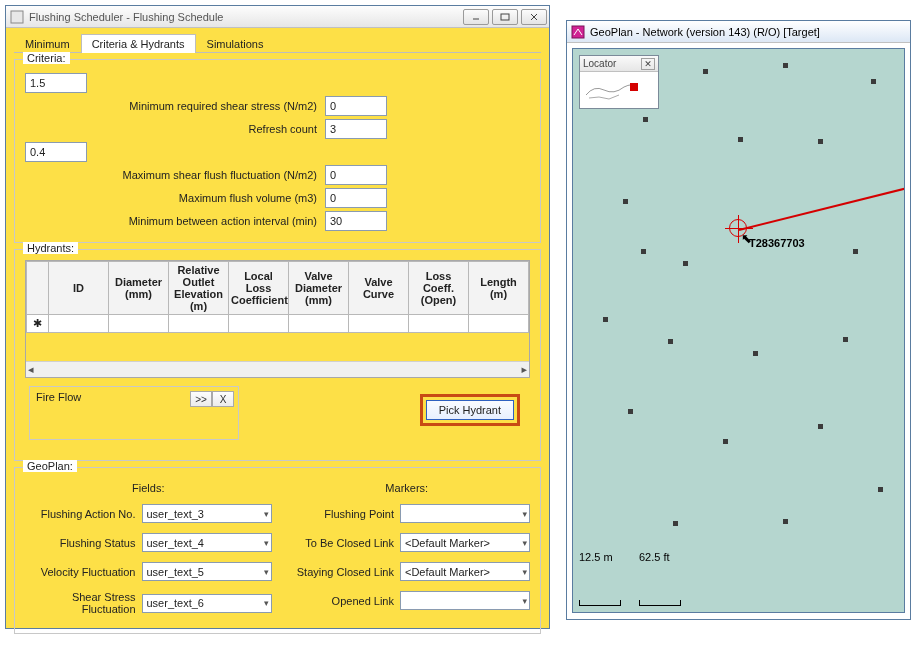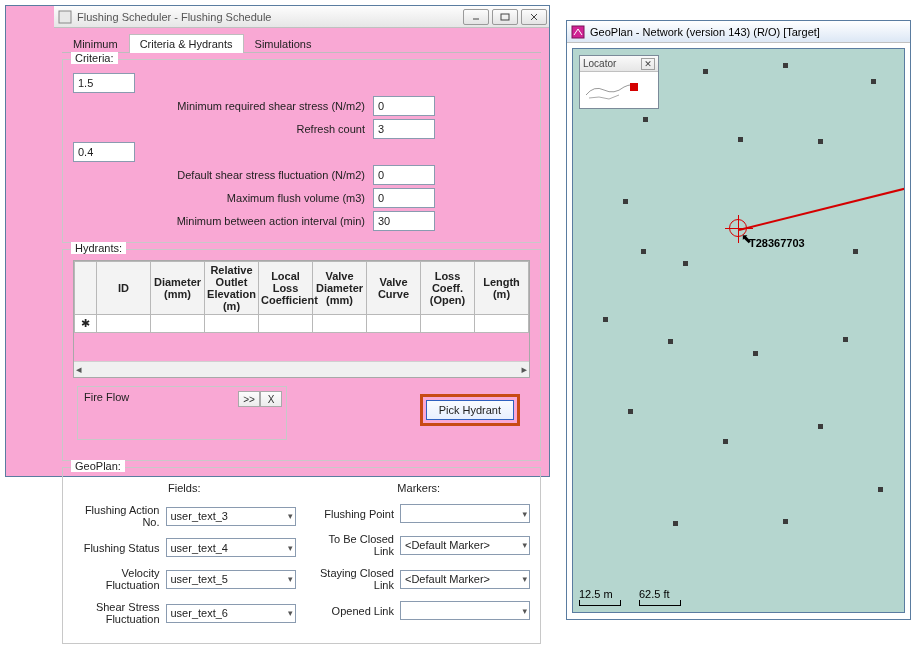--- a/index.html
+++ b/index.html
@@ -1,21 +1,21 @@
 <!DOCTYPE html>
 <html><head>
 <meta charset="utf-8">
 <style>
   * { box-sizing: border-box; font-family: "Segoe UI", Tahoma, sans-serif; font-size: 11px; }
   body { margin: 0; background: #fff; width: 914px; height: 672px; position: relative; overflow: hidden; }
 
   
   .win-left {
-    position: absolute; left: 5px; top: 5px; width: 545px; height: 472px;
-    border: 1px solid #5a7ca0; background: #f9a8d4; padding-left: 48px;
+    position: absolute; left: 5px; top: 5px; width: 545px; height: 624px;
+    border: 1px solid #5a7ca0; background: #fde047;
   }
   .titlebar {
     height: 22px; background: linear-gradient(#fdfdfd,#e6e6e6);
     border-bottom: 1px solid #c0c0c0; display: flex; align-items: center;
     padding: 0 2px 0 4px;
   }
   .titlebar .appicon { width: 14px; height: 14px; margin-right: 5px; display: inline-flex; align-items: center; justify-content: center; }
   .titlebar .title { color: #555; flex: 1; }
   .titlebar .winbtns { display: flex; gap: 3px; }
   .titlebar .winbtn {
@@ -127,21 +127,21 @@
   }
   .map-target::before { left: -5px; top: 8px; width: 28px; height: 1px; }
   .map-target::after { left: 8px; top: -5px; width: 1px; height: 28px; }
   .map-cursor { position: absolute; color: #000; font-size: 13px; }
   .map-label {
     position: absolute; color: #000; font-size: 11px; font-weight: bold;
   }
   .scalebar {
     position: absolute; bottom: 6px; left: 6px; display: flex; gap: 18px; color: #000;
   }
-  .scale-seg { display: flex; flex-direction: column; align-items: flex-start; }
+  .scale-seg { display: flex; flex-direction: column; align-items: flex-start; gap: 37px; }
   .scale-line { width: 42px; height: 6px; border: 1px solid #000; border-top: none; }
 </style>
 </head>
 <body>
 
 <div class="win-left">
   <div class="titlebar">
     <span class="appicon">
       <svg viewBox="0 0 14 14">
           <rect x="1" y="1" width="12" height="12" fill="#e8e8e8" stroke="#888"></rect>
@@ -188,21 +188,21 @@
           <input value="0" style="">
         </div>
         <div class="crit-row">
           <label>Refresh count</label>
           <input value="3" style="">
         </div>
         <div class="crit-row">
           <input value="0.4" style="">
         </div>
         <div class="crit-row">
-          <label>Default shear stress fluctuation (N/m2)</label>
+          <label>Maximum shear flush fluctuation (N/m2)</label>
           <input value="0" style="">
         </div>
         <div class="crit-row">
           <label>Maximum flush volume (m3)</label>
           <input value="0" style="">
         </div>
         <div class="crit-row">
           <label>Minimum between action interval (min)</label>
           <input value="30" style="">
         </div>

